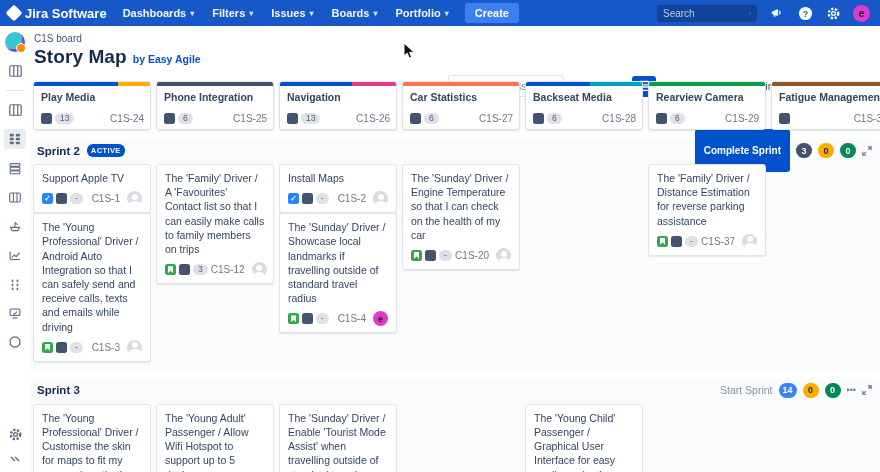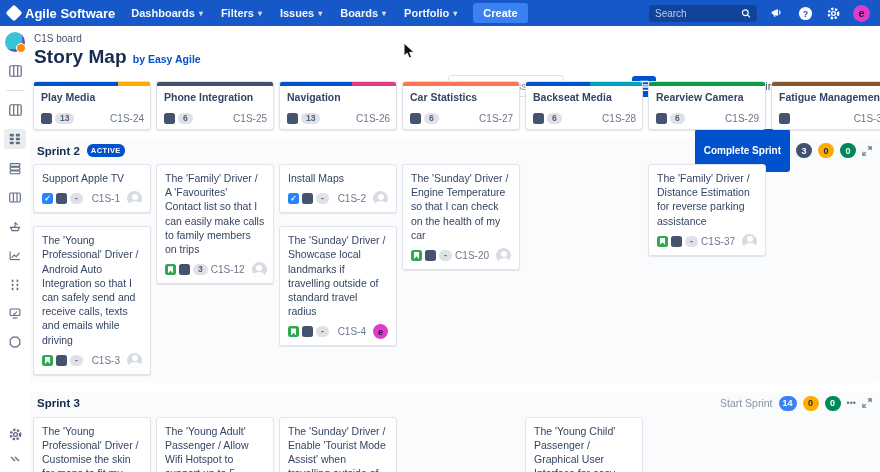--- a/index.html
+++ b/index.html
@@ -9,21 +9,21 @@
   .topnav { height:26px; background:#1658C8; display:flex; align-items:center;
     padding:0 10px 0 8px; color:#fff; position:relative; z-index:5; }
   .logo { display:flex; align-items:center; gap:5px; font-size:13px; font-weight:700; margin-right:16px; }
   .logo-mark { width:12px; height:12px; background:#fff; transform:rotate(45deg); border-radius:2px; }
   .navmenu { display:flex; align-items:flex-start; gap:18px; font-size:11px; font-weight:600; }
   .navmenu .item { display:flex; align-items:center; gap:4px; cursor:pointer; opacity:.95; }
   .chev { font-size:8px; opacity:.85; }
   .create-btn { background:#3B80F0; color:#fff; font-size:11px; font-weight:600;
     border:none; border-radius:3px; padding:4px 10px; margin-left:16px; cursor:pointer; }
   .nav-right { margin-left:auto; display:flex; align-items:center; gap:12px; }
-  .searchbox { background:rgba(9,30,66,.35); border-radius:3px; height:17px; width:108px;
+  .searchbox { background:rgba(9,30,66,.35); border-radius:3px; height:17px; width:100px;
     display:flex; align-items:center; padding:0 6px; }
   .searchbox input { background:transparent; border:none; outline:none; color:#fff;
     font-size:10px; width:86px; font-family:inherit; }
   .searchbox input::placeholder { color:#B9CCF1; }
   .nav-ico { width:16px; height:16px; display:flex; align-items:center; justify-content:center; cursor:pointer; }
   .avatar-e { width:17px; height:17px; border-radius:50%; background:#E03ACB; color:#20123F;
     font-weight:800; font-size:11px; display:flex; align-items:center; justify-content:center; cursor:pointer; }
   
   .app { display:flex; height:446px; }
   .sidebar { width:30px; background:#fff; display:flex; flex-direction:column; align-items:center;
@@ -56,40 +56,40 @@
   
   .grid7 { display:grid; grid-template-columns:repeat(7,118px); column-gap:5px; margin-left:3px; }
   .epic-row { margin-top:13px; }
   .epic-card { background:#fff; border:1px solid #DFE1E6; border-radius:3px; height:49px;
     box-shadow:0 1px 2px rgba(9,30,66,.12); position:relative; overflow:hidden; cursor:pointer; }
   .epic-bar { height:4px; display:flex; width:100%; }
   .epic-bar span { height:100%; }
   .epic-name { font-size:10.5px; font-weight:700; color:#344563; padding:5px 7px 0; white-space:nowrap; overflow:hidden; }
   .epic-foot { position:absolute; left:7px; right:6px; bottom:5px; display:flex; align-items:center; gap:3px; }
   .sq-ico { width:11px; height:11px; border-radius:2.5px; background:#44546F; flex:0 0 11px; }
-  .pill { background:#DFE1E6; color:#505F79; border-radius:8px; font-size:8.5px; font-weight:700;
+  .pill { background:#DFE1E6; color:#505F79; border-radius:8px; font-size:8.5px; font-weight:400;
     padding:1px 5px; line-height:9px; }
   .pill:empty { display:none; }
   .issue-key { margin-left:auto; font-size:10px; color:#6B778C; white-space:nowrap; }
   
   .sprint { margin-top:9px; background:#FAFBFC; border-radius:3px; padding-bottom:8px; }
   .sprint-head { height:23px; display:flex; align-items:center; padding:0 8px 0 7px; gap:7px; }
   .sprint-name { font-size:11.5px; font-weight:700; color:#172B4D; }
   .status-badge { background:#0052CC; color:#fff; font-size:7.5px; font-weight:800; letter-spacing:.4px;
     border-radius:6px; padding:2px 4px; }
   .status-badge:empty { display:none; }
   .sprint-right { margin-left:auto; display:flex; align-items:center; gap:6px; }
   .sprint-action-btn { background:#0052CC; color:#fff; border:none; border-radius:3px;
     font-size:10px; font-weight:600; padding:16px 9px; cursor:pointer; }
   .sprint-action-link { color:#8993A4; font-size:10.5px; cursor:pointer; }
   .cnt { min-width:16px; height:15px; border-radius:9px; display:flex; align-items:center; justify-content:center;
     font-size:9px; font-weight:700; padding:0 4px; }
   .collapse-ico, .sprint-more { color:#6B778C; cursor:pointer; display:flex; align-items:center; }
   .cards-grid { margin-top:2px; align-items:start; }
-  .card-col { display:flex; flex-direction:column; gap:13px; }
+  .card-col { display:flex; flex-direction:column; gap:0; }
   .card { background:#fff; border:1px solid #E2E4E9; border-radius:3px; box-shadow:0 1px 1px rgba(9,30,66,.1);
     padding:6px 8px 6px; cursor:pointer; }
   .card-title { font-size:10.5px; color:#344563; line-height:14.2px; }
   .card-foot { display:flex; align-items:center; gap:3px; margin-top:6px; }
   .type-ico { width:11px; height:11px; border-radius:2.5px; flex:0 0 11px; display:flex; align-items:center; justify-content:center; }
   .type-story { background:#2FA84F; }
   .type-task { background:#2684FF; color:#fff; font-size:8px; font-weight:700; }
   .bookmark { width:5px; height:7px; background:#fff;
     clip-path:polygon(0 0,100% 0,100% 100%,50% 62%,0 100%); }
   .avatar { width:15px; height:15px; border-radius:50%; background:#D7DBE2; margin-left:4px;
@@ -102,21 +102,21 @@
     color:#20123F; font-weight:800; font-size:9px; }
   
   .cursor { position:absolute; left:403px; top:42px; z-index:50; pointer-events:none; }
 </style>
 </head>
 <body>
 
 <div class="topnav">
   <div class="logo">
     <span class="logo-mark"></span>
-    <span>Agile Software</span>
+    <span>Jira Software</span>
   </div>
   <div class="navmenu">
       <div class="item">
         <span>Dashboards</span>
         <span class="chev">▾</span>
       </div>
       <div class="item">
         <span>Filters</span>
         <span class="chev">▾</span>
       </div>

